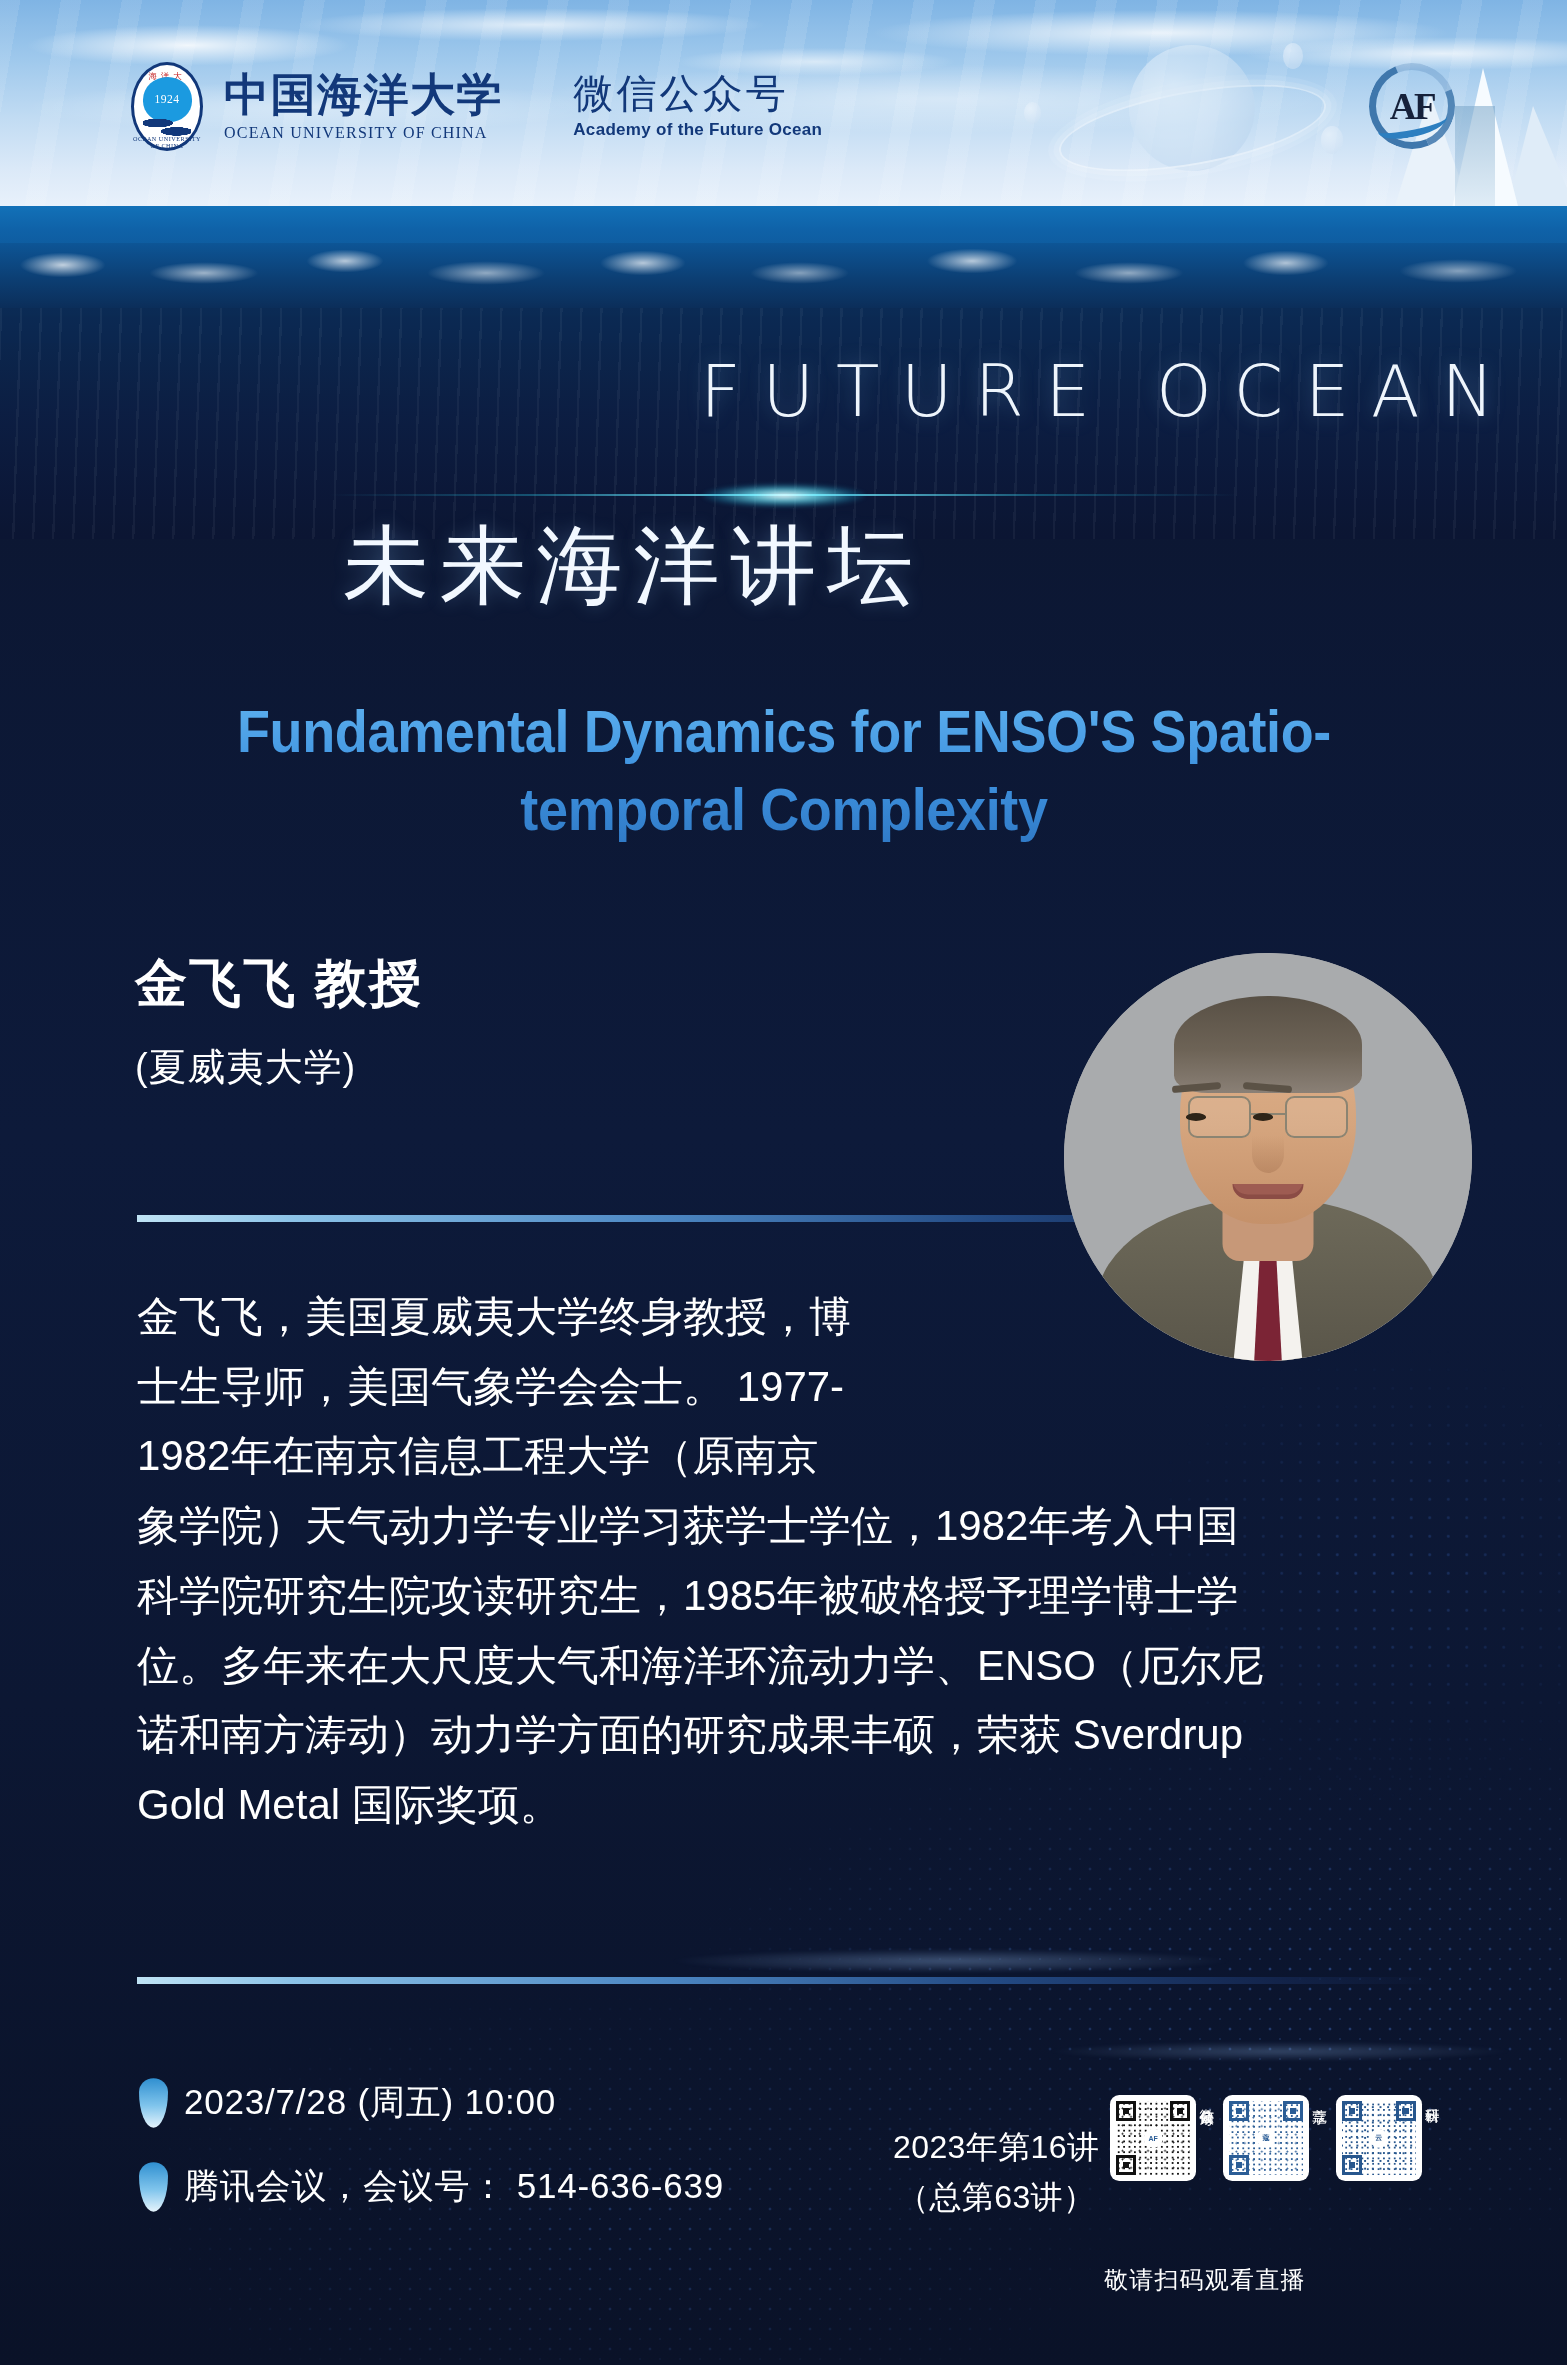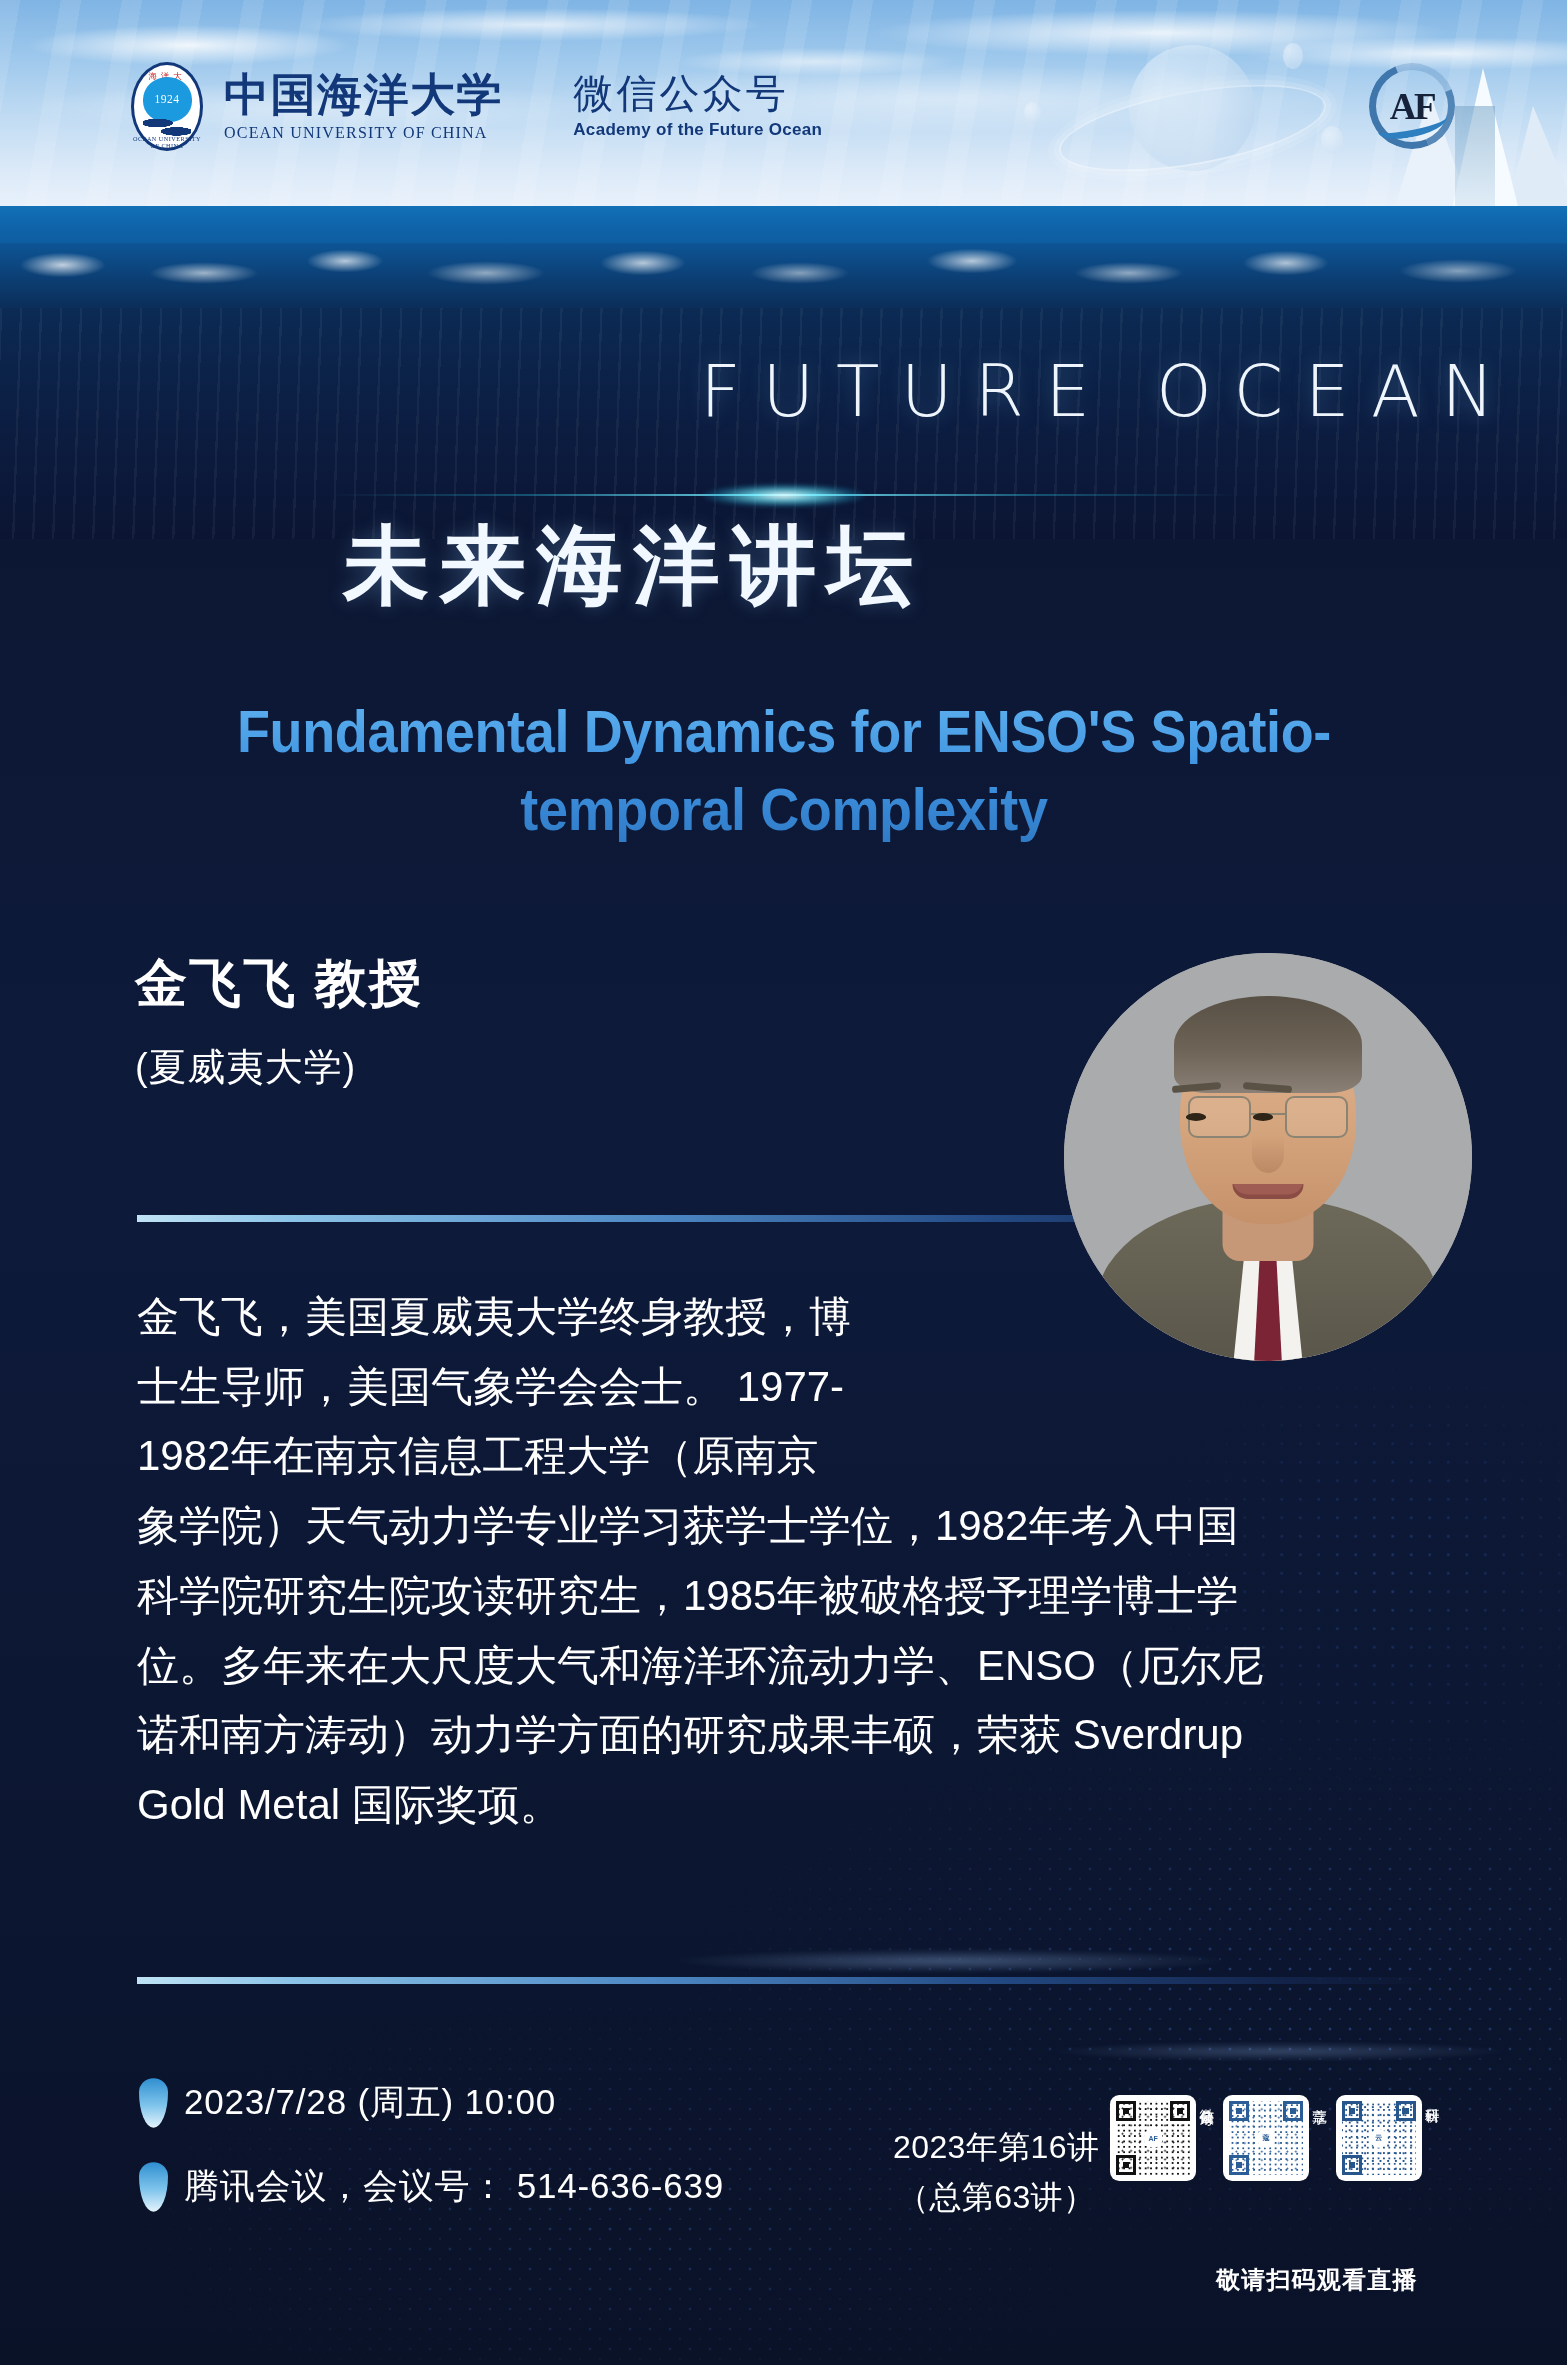--- a/index.html
+++ b/index.html
@@ -202,21 +202,21 @@
   }
   .glowline .core{
     position:absolute; left:50%; top:0px; transform:translateX(-50%);
     width:162px; height:23px; border-radius:50%;
     background:radial-gradient(ellipse at center, rgba(255,255,255,.95) 0%,
       rgba(120,240,255,.75) 28%, rgba(30,170,210,.28) 60%, transparent 78%);
     filter:blur(2.3px);
   }
   .fo-cn{
     position:absolute; left:0; top:508px; width:1256px; text-align:center;
-    font-size:86px; letter-spacing:10.8px; color:#f2f8ff; font-weight:700;
+    font-size:86px; letter-spacing:10.8px; color:#f2f8ff; font-weight:400;
     text-indent:10.8px; z-index:20;
     text-shadow:0 0 18.5px rgba(140,200,255,.3);
   }
 
   
   .lec-title{
     position:absolute; left:108px; top:693px; width:1352px; text-align:center;
     font-size:60px; font-weight:700; line-height:1.30; letter-spacing:-0.4px;
     color:#3d92de; z-index:20;
     background:linear-gradient(180deg,#5fb2ef 0%, #3f93e0 50%, #2f79c6 100%);
@@ -355,22 +355,22 @@
     display:flex; align-items:center; justify-content:center;
     font-size:7px; font-weight:700;
   }
   .qr-label{
     writing-mode:vertical-rl; text-orientation:upright;
     font-size:14.6px; color:#ffffff; letter-spacing:0.8px;
     margin-left:2.3px; padding-top:1.5px; line-height:1.05;
     display:flex; align-items:flex-start;
   }
   .scan-note{
-    position:absolute; left:1216px; top:2264px; font-size:24px; color:#ffffff;
-    letter-spacing:1.2px; z-index:25;font-weight:bold;
+    position:absolute; left:1104px; top:2264px; font-size:24px; color:#ffffff;
+    letter-spacing:1.2px; z-index:25;
   }
 </style>
 </head>
 <body>
 
 <div class="poster">
 
   <div class="sky">
     <div class="clouds"></div>
     <div class="rays"></div>

